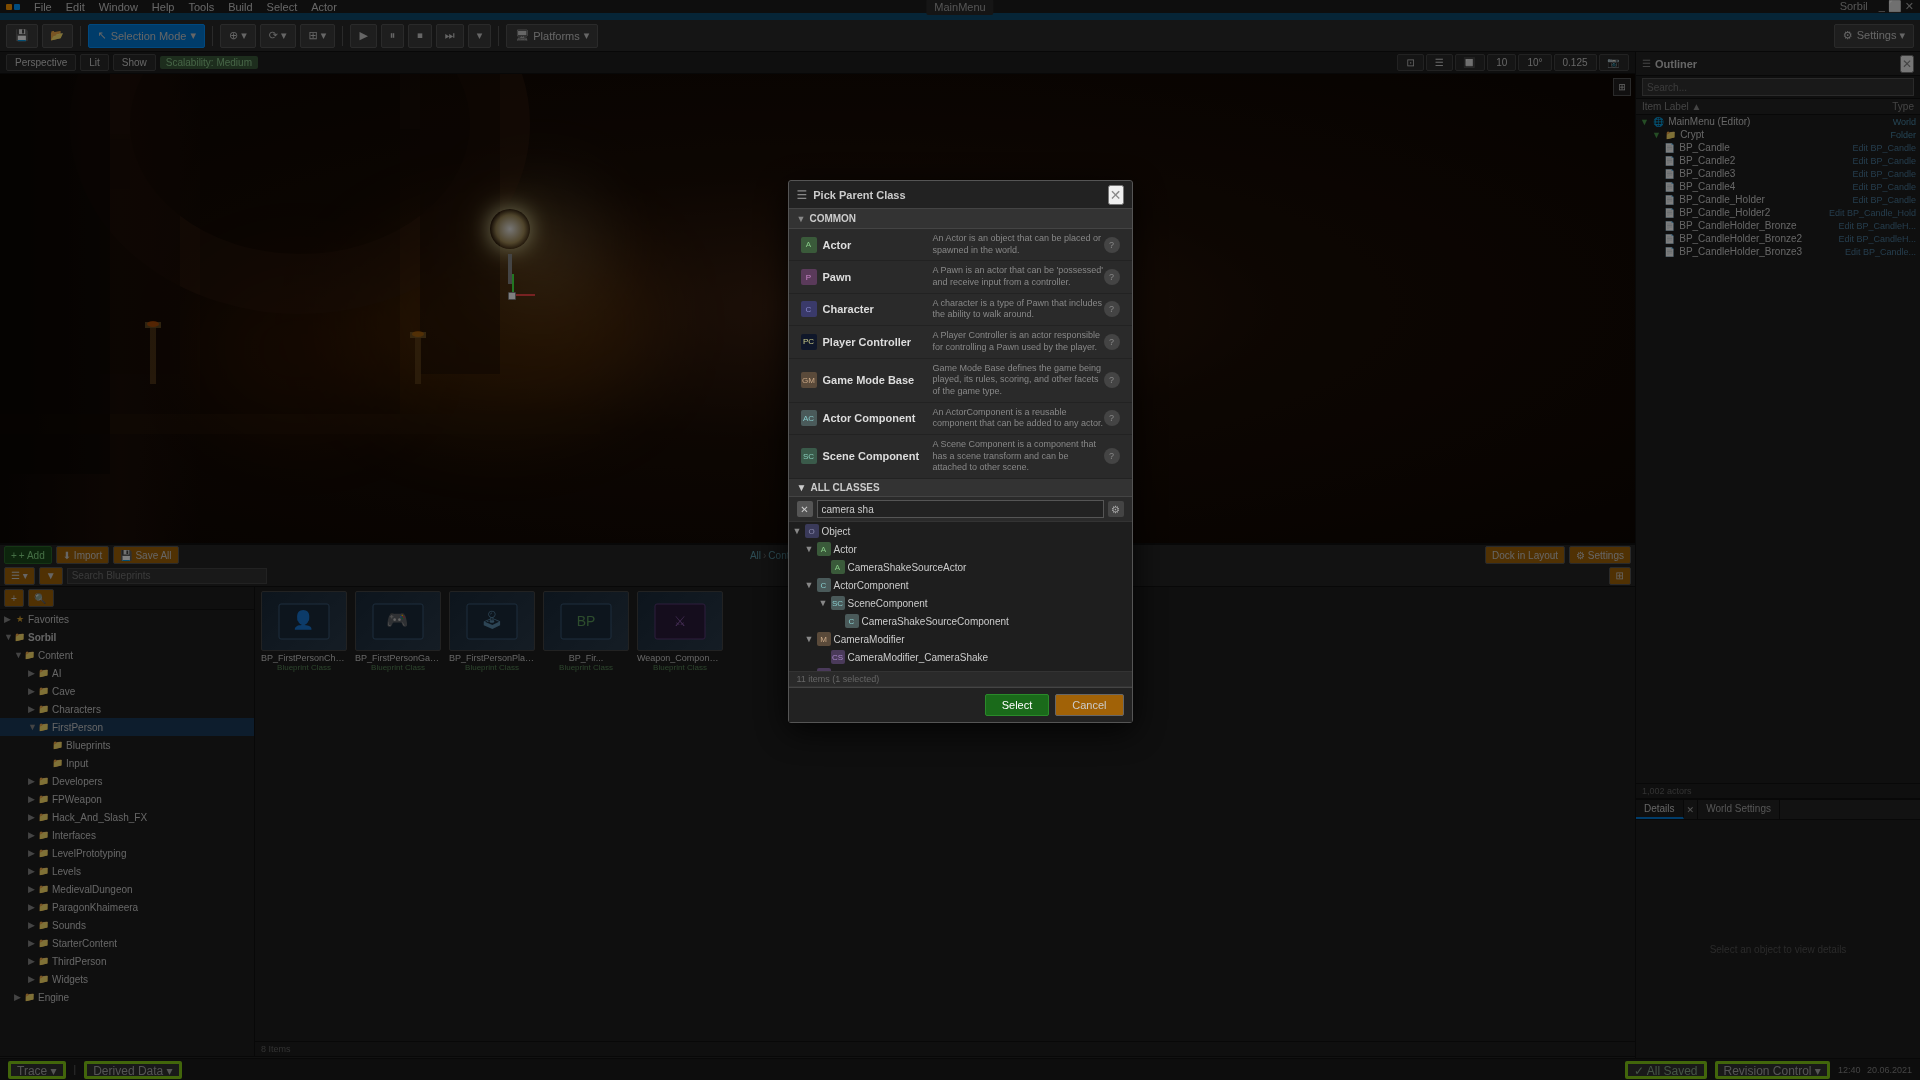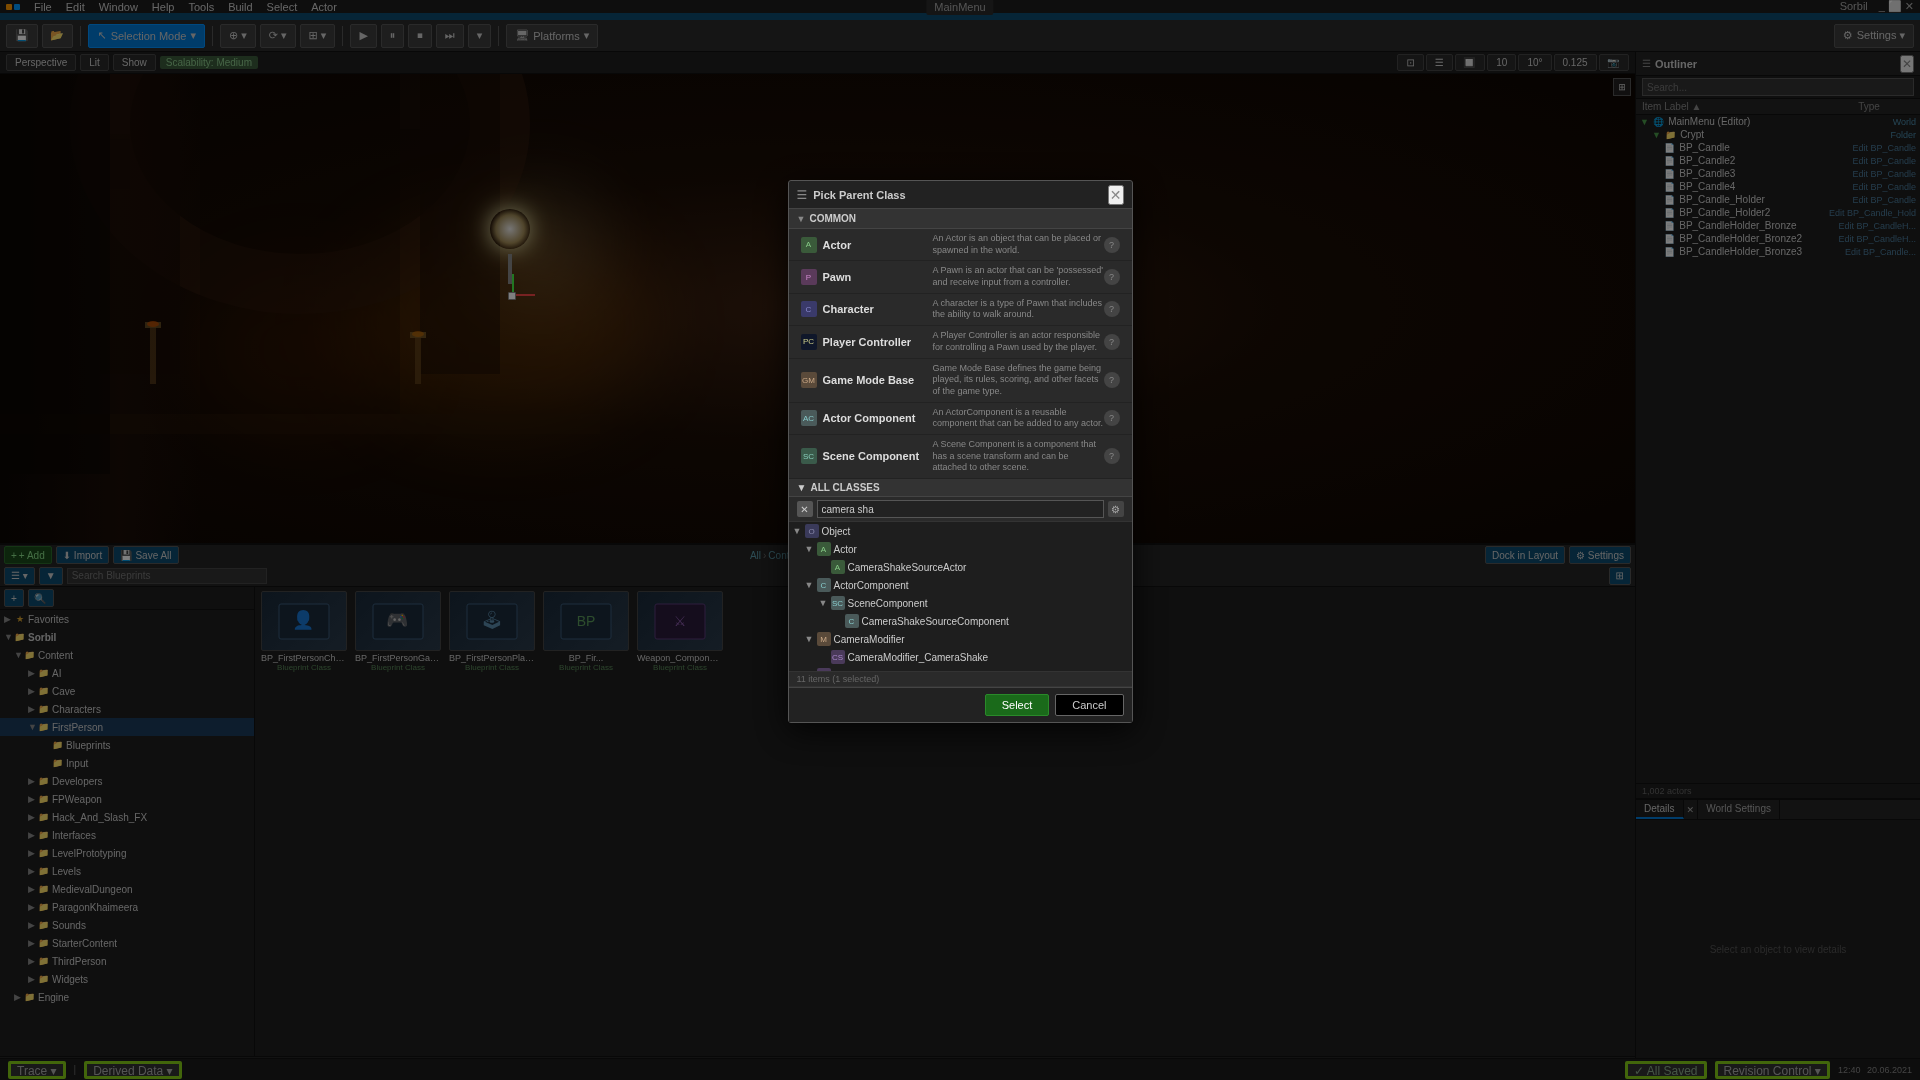--- a/index.html
+++ b/index.html
@@ -226,21 +226,21 @@
     
     .outliner-cols {
       display: flex;
       background: #252525;
       border-bottom: 1px solid #111;
       padding: 2px 6px;
       font-size: 10px;
       color: #888;
     }
     .col-label { flex: 1; }
-    .col-type { width: 90px; text-align: center; }
+    .col-type { width: 90px; text-align: right; }
 
     .outliner-content {
       flex: 1;
       overflow-y: auto;
       font-size: 10px;
     }
     .outliner-item {
       display: flex;
       align-items: center;
       padding: 1px 4px;
@@ -511,21 +511,21 @@
     }
     .modal-btn {
       height: 22px;
       padding: 0 16px;
       border: 1px solid #666;
       cursor: pointer;
       font-size: 11px;
       border-radius: 2px;
     }
     .modal-btn.select { background: #1a6a1a; color: #fff; border-color: #2a8a2a; }
-    .modal-btn.cancel { background: #000000; color: #ccc; }
+    .modal-btn.cancel { background: #a16207; color: #ccc; }
     .source-search {
       height: 16px;
       background: #333;
       border: 1px solid #444;
       color: #ccc;
       font-size: 10px;
       padding: 0 4px;
       flex: 1;
       outline: none;
     }
@@ -622,21 +622,21 @@
       background: #333;
       border: 3px solid #84cc16;
       color: #aaa;
       font-size: 12px;
       cursor: pointer;
       border-radius: 2px;
     }
     .cb-btn {
       height: 18px;
       padding: 0 6px;
-      background: #0c4a6e;
+      background: #a16207;
       border: 1px solid #555;
       color: #ccc;
       cursor: pointer;
       font-size: 10px;
       border-radius: 2px;
       display: flex;
       align-items: center;
       gap: 2px;
     }
     .cb-btn.green { background: #1a4a1a; border-color: #2a6a2a; color: #8d8; }
@@ -1009,20 +1009,21 @@
             <div class="asset-thumb bp-thumb">
               <svg width="60" height="45">
                 <rect x="5" y="5" width="50" height="35" rx="2" fill="#2a1a3a" stroke="#5a3a7a" stroke-width="1"></rect>
                 <text x="30" y="27" text-anchor="middle" fill="#8a5aaa" font-size="14">⚔</text>
               </svg>
             </div>
             <div class="asset-label">Weapon_Component...</div>
             <div class="asset-type-label">Blueprint Class</div>
           </div>
         </div>
+        <div style="padding:2px 6px;font-size:9px;color:#666;border-top:1px solid #111;">8 Items</div>
       </div>
     </div>
 
     <div style="height:22px;background:#252525;display:flex;align-items:center;padding:0 4px;gap:2px;border-top:1px solid #111;">
       <button class="bottom-tab active">Content Drawer</button>
       <button class="bottom-tab">Output Log</button>
       <button class="bottom-tab">Cmd</button>
       <input type="text" style="height: 16px; flex: 1 1 0%; max-width: 200px; background: rgb(34, 34, 34); border: 1px solid rgb(68, 68, 68); color: rgb(136, 136, 136); font-size: 9px; padding: 0px 4px; outline: none;" placeholder="Enter Console Command...">
 
       <div style="margin-left:auto;color:#888;font-size:10px;">Collections</div>

